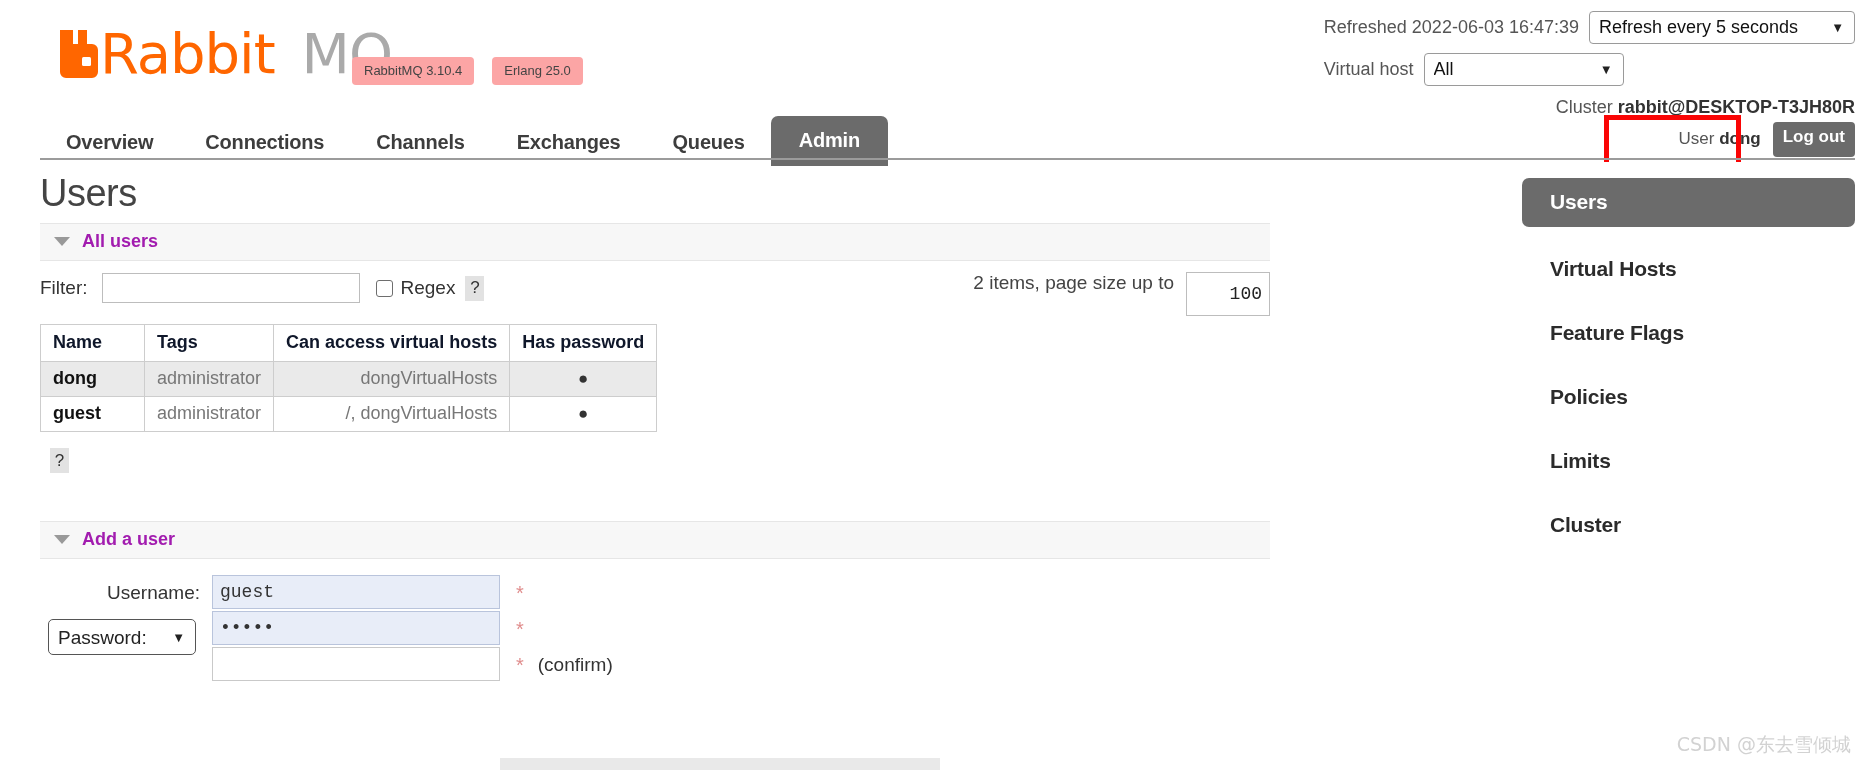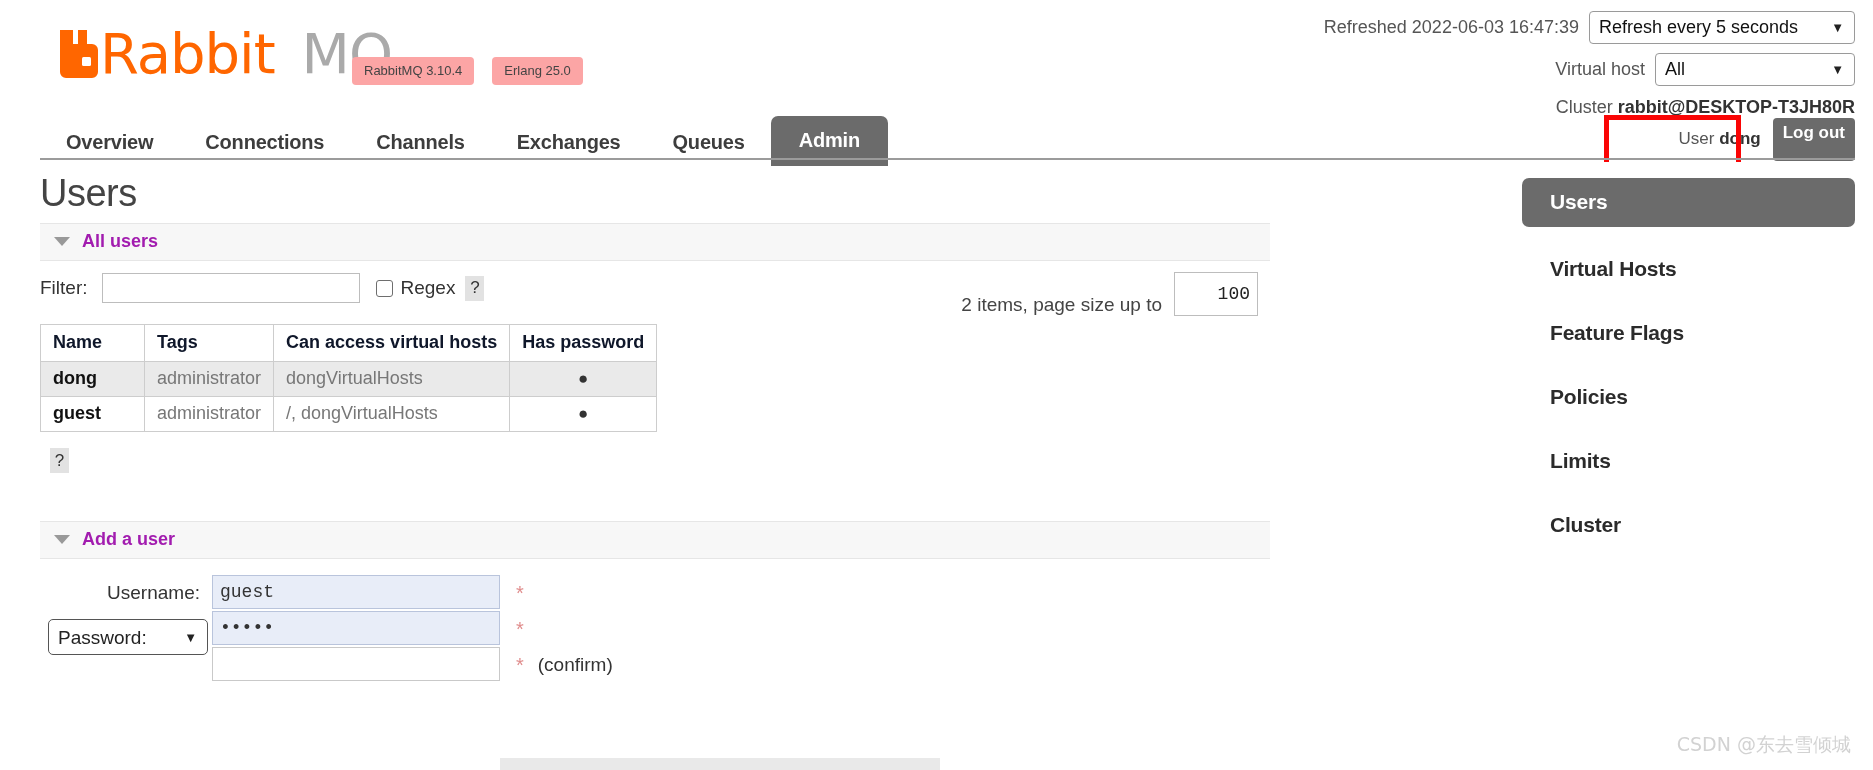--- a/index.html
+++ b/index.html
@@ -42,21 +42,21 @@
   }
   #versions { position: absolute; left: 352px; top: 57px; display: flex; }
   #versions .version-pill:first-child { margin-left: 0; }
 
   
   #header-right {
     position: absolute; right: 18px; top: 10px;
     text-align: right;
     font-size: 18px; color: #555;
   }
-  .hr-row { display: flex; align-items: center; justify-content: flex-end; margin-bottom: 8px; height: 34px; }
+  .hr-row { display: flex; align-items: center; margin-bottom: 8px; height: 34px; }
   .hr-label { margin-right: 10px; color: #555; white-space: nowrap; }
   .hr-select {
     appearance: none; -webkit-appearance: none;
     border: 1px solid #9a9a9a; border-radius: 4px; background: #fff;
     height: 33px; padding: 0 34px 0 9px;
     font-size: 18px; font-family: "Liberation Sans", sans-serif; color: #111;
     text-align: left;
   }
   .sel-wrap { position: relative; display: inline-block; }
   .sel-wrap .chev {
@@ -66,21 +66,21 @@
   #refresh-select { width: 266px; }
   #vhost-select { width: 200px; }
   #cluster-row { font-size: 18px; color: #555; margin-bottom: 4px; height: 26px; line-height: 26px; }
   #cluster-row b { color: #333; }
 
   #user-row { display: flex; align-items: center; justify-content: flex-end; height: 30px; }
   #user-label { font-size: 17px; color: #555; padding: 0 12px 0 14px; white-space: nowrap; }
   #user-label b { color: #333; }
   #logout-btn {
     background: #6b6b6b; color: #fff; border: none; border-radius: 4px;
-    font-size: 17px; font-weight: bold; padding: 5px 10px 18px 10px;
+    font-size: 17px; font-weight: bold; padding: 5px 10px 10px 10px;
     font-family: "Liberation Sans", sans-serif; cursor: pointer;
   }
   #redbox {
     position: absolute; left: 1604px; top: 115px;
     width: 137px; height: 47px;
     border: 5px solid #fa0505; border-bottom: none;
     pointer-events: none;
   }
 
   
@@ -148,22 +148,22 @@
   }
   #regex-label { font-size: 19px; color: #333; }
   .help-btn {
     display: inline-flex; align-items: center; justify-content: center;
     background: #e2e2e2; color: #333;
     width: 19px; height: 25px;
     font-size: 17px; margin-left: 10px;
     cursor: pointer;
   }
   #paging {
-    position: absolute; right: 12px; top: 0;
-    display: flex; align-items: flex-end;
+    position: absolute; right: 0; top: 0;
+    display: flex; align-items: flex-start;
     font-size: 19px; color: #444; white-space: nowrap;
   }
   #pagesize-input {
     width: 84px; height: 44px; margin-left: 12px;
     border: 1px solid #bdbdbd; background: #fff;
     text-align: right; padding-right: 7px;
     font-family: "Liberation Mono", "DejaVu Sans Mono", monospace;
     font-size: 18px; color: #222;
   }
 
@@ -182,21 +182,21 @@
     white-space: nowrap;
   }
   #users-table td {
     border: 1px solid #cdcdcd;
     padding: 6px 12px 7px 12px;
     color: #777;
     white-space: nowrap;
   }
   #users-table tr.alt td { background: #eaeaea; }
   #users-table td.name { color: #111; font-weight: bold; }
-  #users-table td.center { text-align: left; margin-left: 25px; }
+  #users-table td.center { text-align: right; margin-left: 25px; }
   #users-table td.dot { text-align: center; color: #333; font-size: 17px; }
   #users-table th.c-name { width: 104px; }
   #users-table th.c-tags { width: 118px; }
   #users-table th.c-vhosts { width: 215px; }
   #users-table th.c-pw { width: 122px; }
 
   #table-help { margin-top: 16px; }
 
   
   #add-user-head { margin-top: 48px; }
@@ -212,21 +212,21 @@
     font-family: "Liberation Mono", "DejaVu Sans Mono", monospace;
     font-size: 18px; color: #333; padding: 0 7px;
   }
   .f-input.blank { background: #fff; border: 1px solid #c9c9c9; font-size: 18px; }
   .star { color: #e08d8d; font-size: 20px; margin-left: 16px; line-height: 36px; }
   .confirm-note { font-size: 19px; color: #333; margin-left: 14px; line-height: 36px; }
   #pw-select-wrap { position: absolute; left: 8px; top: 44px; }
   #pw-select {
     appearance: none; -webkit-appearance: none;
     border: 1px solid #555; border-radius: 5px; background: #fff;
-    height: 36px; width: 160px; padding: 0 30px 0 9px;
+    height: 36px; width: 148px; padding: 0 30px 0 9px;
     font-size: 19px; color: #222; font-family: "Liberation Sans", sans-serif;
   }
   #pw-select-wrap .chev {
     position: absolute; right: 11px; top: 50%; transform: translateY(-50%);
     pointer-events: none; font-size: 13px; color: #222;
   }
   #bottom-bar {
     position: absolute; left: 500px; top: 758px;
     width: 440px; height: 12px; background: #e9e9e9;
   }

